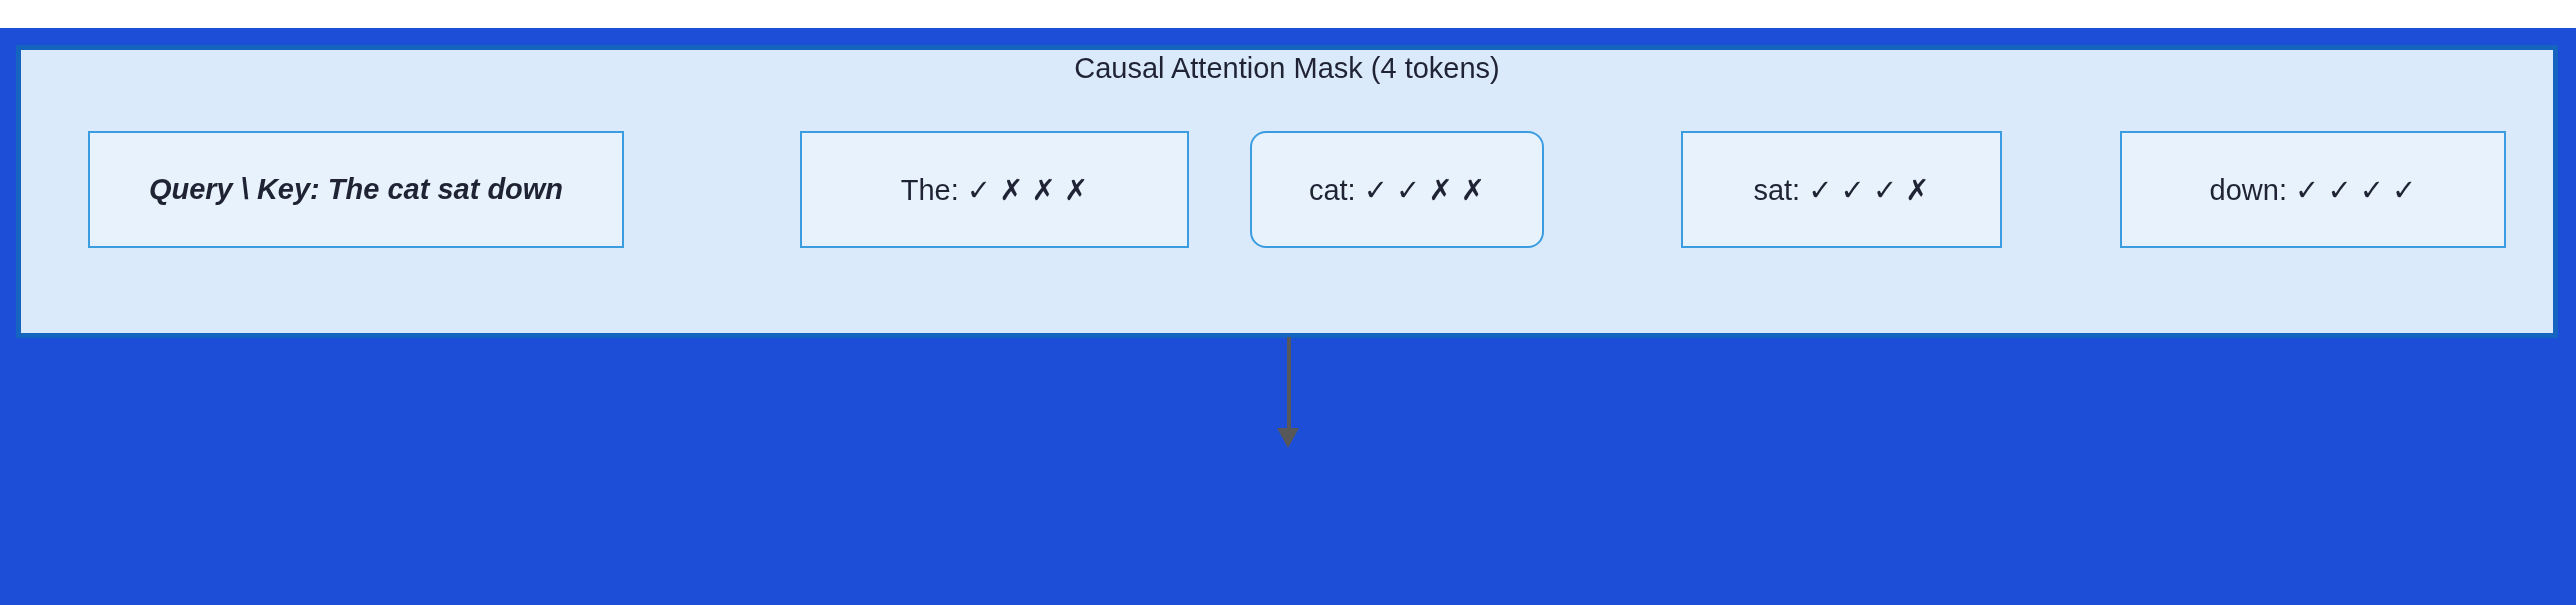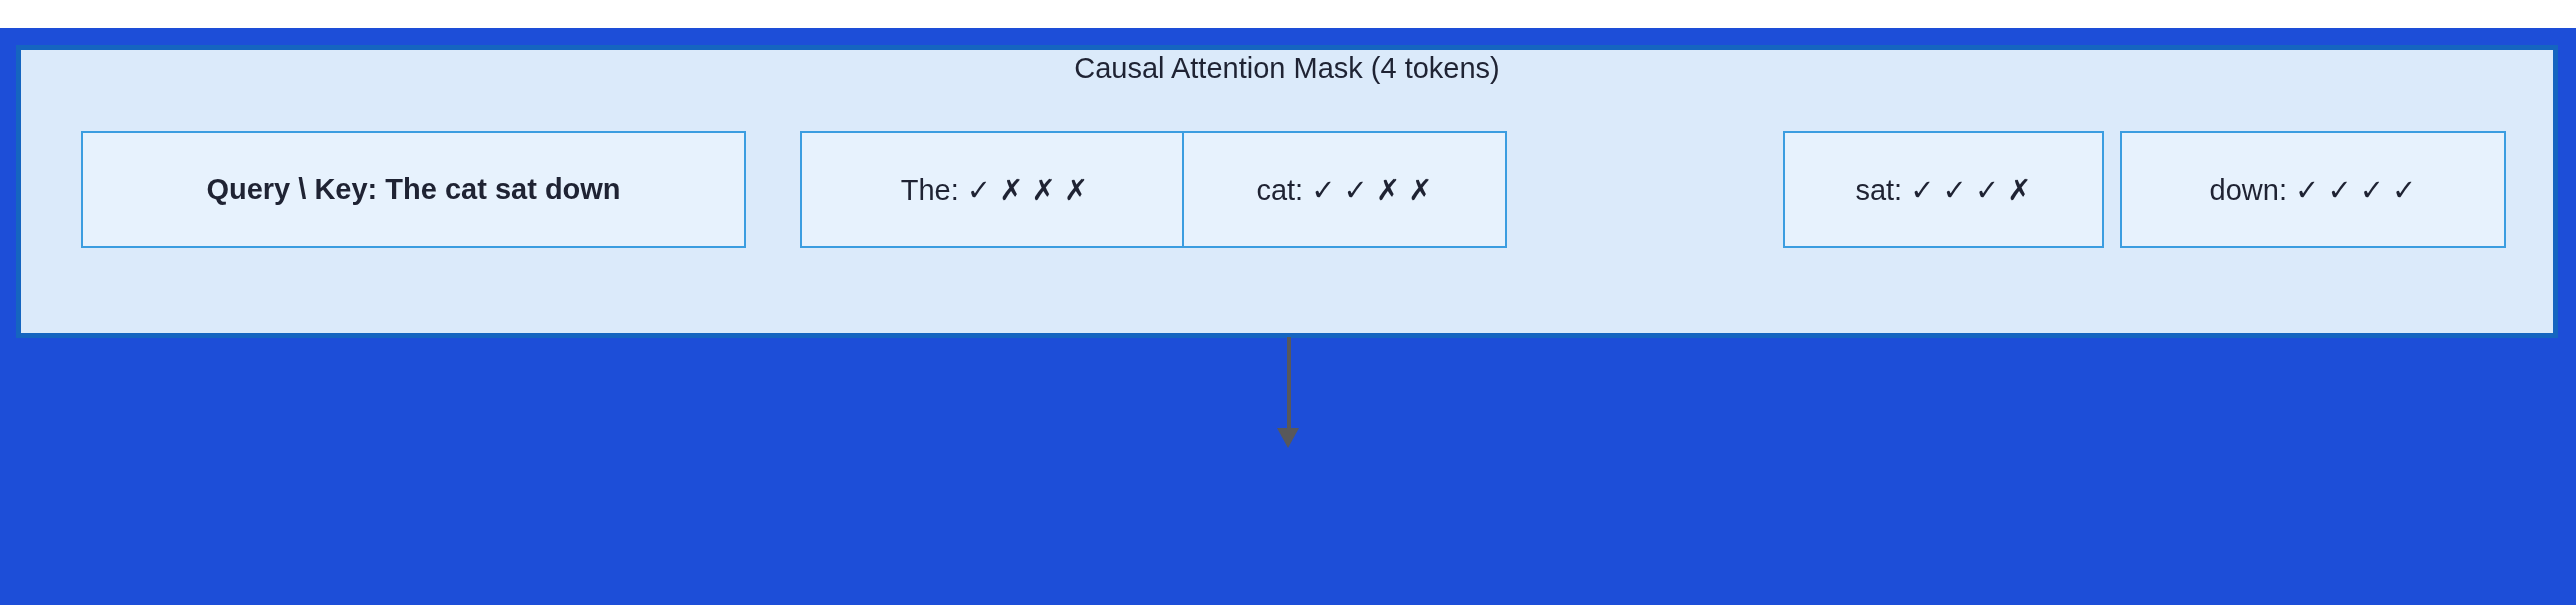--- a/index.html
+++ b/index.html
@@ -42,24 +42,24 @@
     height: 117px;
     border: 2.3px solid var(--box-border, #3b9de0);
     background: var(--box-fill, #e7f2fd);
     display: flex;
     align-items: center;
     justify-content: center;
     font-size: 29px;
     white-space: nowrap;
   }
   .node.bold { font-weight: 700; }
-  .box-query { left: 60px;  width: 665px; }
+  .box-query { left: 67px;  width: 536px; font-style: italic; }
   .box-the   { left: 779px; width: 389px; }
-  .box-cat   { left: 1161px; width: 325px; }
-  .box-sat   { left: 1762px; width: 321px; }
+  .box-cat   { left: 1229px; width: 294px; border-radius: 16px; }
+  .box-sat   { left: 1660px; width: 321px; }
   .box-down  { left: 2099px; width: 386px; }
   .arrow-shaft {
     position: absolute;
     left: 1287px;
     top: 309px;
     width: 3.8px;
     height: 93px;
     background: var(--arrow, #58585b);
   }
   .arrow-head {

